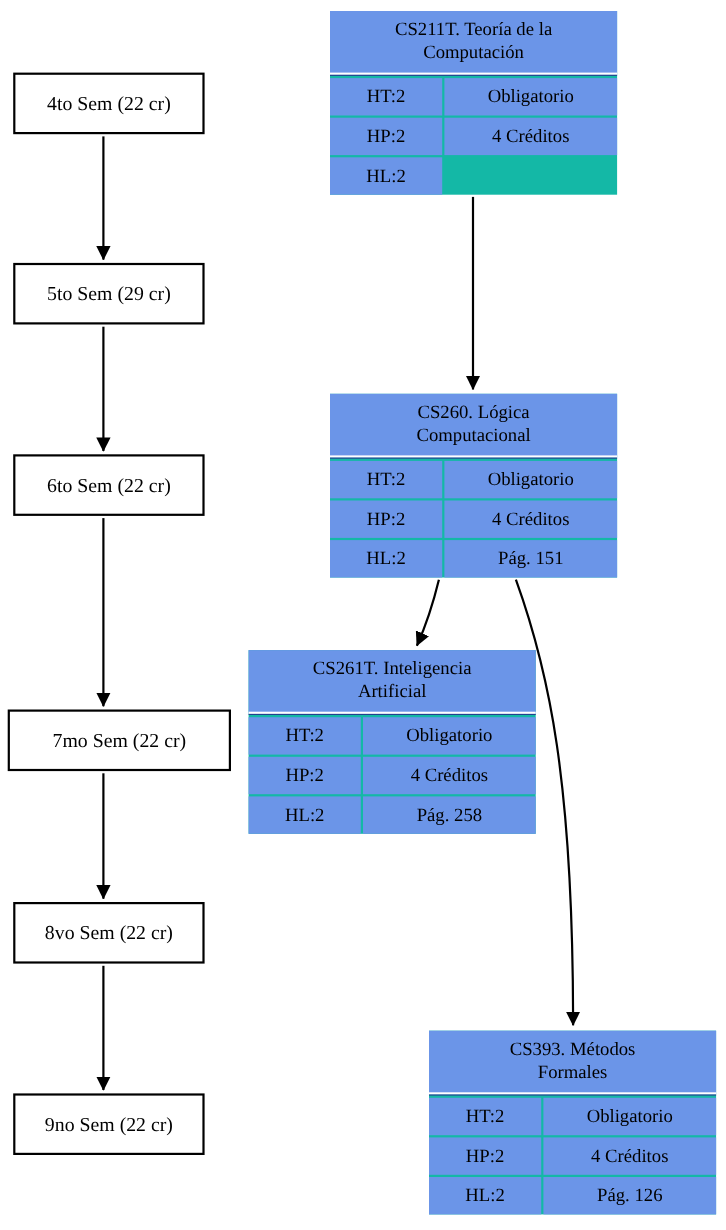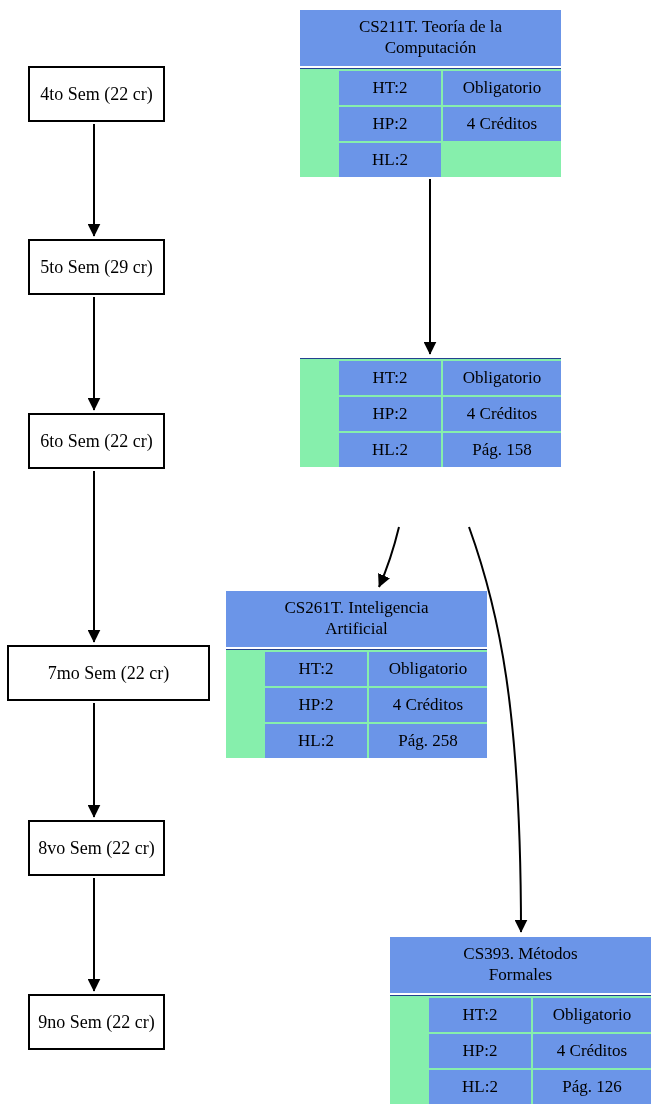--- a/index.html
+++ b/index.html
@@ -12,59 +12,59 @@
     overflow: hidden;
   }
   #canvas { position: absolute; inset: 0; width: 660px; height: 1118px; }
 
   
   #edges { position: absolute; left: 0; top: 0; z-index: 1; pointer-events: none; }
 
   
   .sem-node {
     position: absolute;
-    left: 28px; width: 137px; height: 56px;
+    left: 12px; width: 174px; height: 56px;
     background: #ffffff;
     border: 2px solid #000000;
     display: flex; align-items: center; justify-content: center;
     font-size: 18px;
     z-index: 2;
     white-space: nowrap;
   }
   .sem-1 { top: 66px; }
   .sem-2 { top: 239px; }
   .sem-3 { top: 413px; }
   .sem-4 { top: 645px; left: 7px; width: 203px; }
   .sem-5 { top: 820px; text-align: center; }
   .sem-6 { top: 994px; }
 
   
   .card {
     position: absolute;
     width: 261px;
-    background: #86efac;
+    background: #14b8a6;
     z-index: 2;
     font-size: 17px;
   }
   .card-1 { left: 300px; top: 10px; }
   .card-2 { left: 300px; top: 358px; }
   .card-3 { left: 211px; top: 591px; margin-left: 15px; }
   .card-4 { left: 390px; top: 937px; }
 
   .card-title {
     height: 58px;
     background: #6b95e8;
     display: flex; align-items: center; justify-content: center;
     text-align: center;
     line-height: 1.22;
     border-bottom: 2px solid #ffffff;
   }
   .card-title span { display: inline-block; max-width: 180px; }
   .title-rule { height: 1px; background: #24418f; }
-  .card-row { display: flex; margin-top: 2px; height: 34px; padding-left: 39px; }
+  .card-row { display: flex; margin-top: 2px; height: 34px; }
   .card-row .cell {
     background: #6b95e8;
     display: flex; align-items: center; justify-content: center;
   }
   .cell-key { width: 102px; margin-right: 2px; }
   .cell-val { flex: 1; }
 </style>
 </head>
 <body>
 
@@ -117,32 +117,35 @@
     <div class="card-row">
       <div class="cell cell-key">HP:2</div>
       <div class="cell cell-val">4 Créditos</div>
     </div>
     <div class="card-row">
       <div class="cell cell-key">HL:2</div>
     </div>
   </div>
 
   <div class="card card-2">
+    <div class="card-title">
+      <span>CS260. Lógica Computacional</span>
+    </div>
     <div class="title-rule"></div>
     <div class="card-row">
       <div class="cell cell-key">HT:2</div>
       <div class="cell cell-val">Obligatorio</div>
     </div>
     <div class="card-row">
       <div class="cell cell-key">HP:2</div>
       <div class="cell cell-val">4 Créditos</div>
     </div>
     <div class="card-row">
       <div class="cell cell-key">HL:2</div>
-      <div class="cell cell-val">Pág. 158</div>
+      <div class="cell cell-val">Pág. 151</div>
     </div>
   </div>
 
   <div class="card card-3">
     <div class="card-title">
       <span>CS261T. Inteligencia Artificial</span>
     </div>
     <div class="title-rule"></div>
     <div class="card-row">
       <div class="cell cell-key">HT:2</div>

